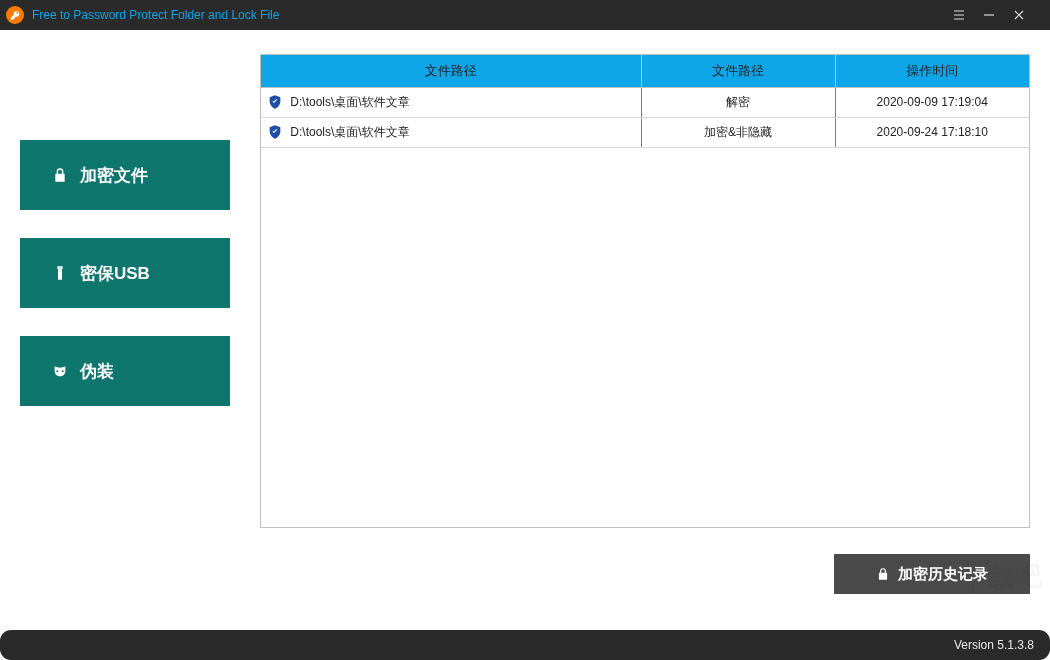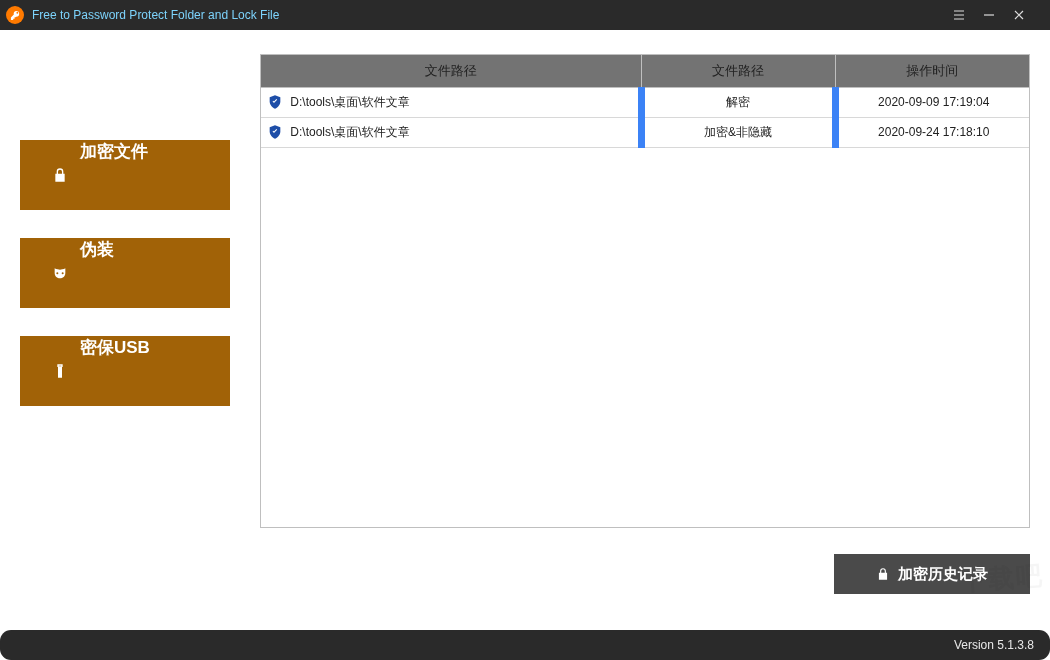--- a/index.html
+++ b/index.html
@@ -3,21 +3,21 @@
 <meta charset="utf-8">
 <style>
   * { box-sizing: border-box; margin: 0; padding: 0; }
   html, body { width: 1050px; height: 660px; font-family: "Microsoft YaHei", "Segoe UI", sans-serif; }
   body { background: #ffffff; position: relative; overflow: hidden; }
 
   
   .titlebar {
     height: 30px;
     background: #2a2a2a;
-    color: #7dd3fc;
+    color: #0ea5e9;
     display: flex;
     align-items: center;
     padding: 0 16px 0 6px;
     font-size: 12px;
   }
   .titlebar .logo {
     width: 18px; height: 18px;
     background: #ff7a00;
     border-radius: 50%;
     display: flex; align-items: center; justify-content: center;
@@ -43,23 +43,24 @@
 
   
   .sidebar {
     position: absolute;
     left: 20px; top: 110px;
     width: 210px;
   }
   .side-item {
     width: 210px;
     height: 70px;
-    background: #a16207;
+    background: #0f766e;
     color: #ffffff;
     display: flex;
+    align-items: center;
     padding-left: 30px;
     font-size: 17px;
     font-weight: 600;
     cursor: pointer;
     margin-bottom: 28px;
   }
   .side-item .icon { width: 20px; display:flex; align-items:center; justify-content:center; margin-right: 10px; }
   .side-item .icon svg { width: 16px; height: 18px; fill: #fff; }
 
   
@@ -76,29 +77,29 @@
   col.c2 { width: 194px; }
   col.c3 { width: 194px; }
   th {
     font-weight: normal;
     font-size: 13px;
     color: #222;
     height: 32px;
     border-bottom: 1px solid #bfbfbf;
     border-right: 1px solid #bfbfbf;
     text-align: center;
-    background: #737373;
+    background: #0ea5e9;
   }
   th:last-child, td:last-child { border-right: none; margin-top: 8px; }
   td {
     font-size: 12px;
     color: #222;
     height: 30px;
     border-bottom: 1px solid #d8d8d8;
-    border-right: 7px solid #3b82f6;
+    border-right: 1px solid #3b82f6;
     text-align: center;
     padding: 0 6px;
   }
   td.path { text-align: left; }
   td.path .shield {
     display: inline-flex; vertical-align: middle;
     width: 16px; height: 16px; margin-right: 4px;
   }
   td.path .shield svg { width: 16px; height: 16px; }
 
@@ -185,32 +186,32 @@
       <span class="icon">
         <svg viewBox="0 0 24 24">
             <path d="M12 2a5 5 0 0 0-5 5v3H5v12h14V10h-2V7a5 5 0 0 0-5-5zm-3 8V7a3 3 0 0 1 6 0v3z"></path>
           </svg>
       </span>
       <span>加密文件</span>
     </div>
     <div class="side-item">
       <span class="icon">
         <svg viewBox="0 0 24 24">
+            <path d="M8 2h8v4h-1v16H9V6H8zM10 4v1h4V4zM11 10h2v6h-2z"></path>
+          </svg>
+      </span>
+      <span>密保USB</span>
+    </div>
+    <div class="side-item">
+      <span class="icon">
+        <svg viewBox="0 0 24 24">
             <path d="M4 5c0 0 3 2 8 2s8-2 8-2v7c0 5-4 8-8 8s-8-3-8-8zM8 11a1.5 1.5 0 1 0 0 3 1.5 1.5 0 0 0 0-3zm8 0a1.5 1.5 0 1 0 0 3 1.5 1.5 0 0 0 0-3z"></path>
           </svg>
       </span>
       <span>伪装</span>
-    </div>
-    <div class="side-item">
-      <span class="icon">
-        <svg viewBox="0 0 24 24">
-            <path d="M8 2h8v4h-1v16H9V6H8zM10 4v1h4V4zM11 10h2v6h-2z"></path>
-          </svg>
-      </span>
-      <span>密保USB</span>
     </div>
   </div>
 
   <div class="table-wrap">
     <table>
       <colgroup>
           <col class="c1">
           <col class="c2">
           <col class="c3">
         </colgroup>

